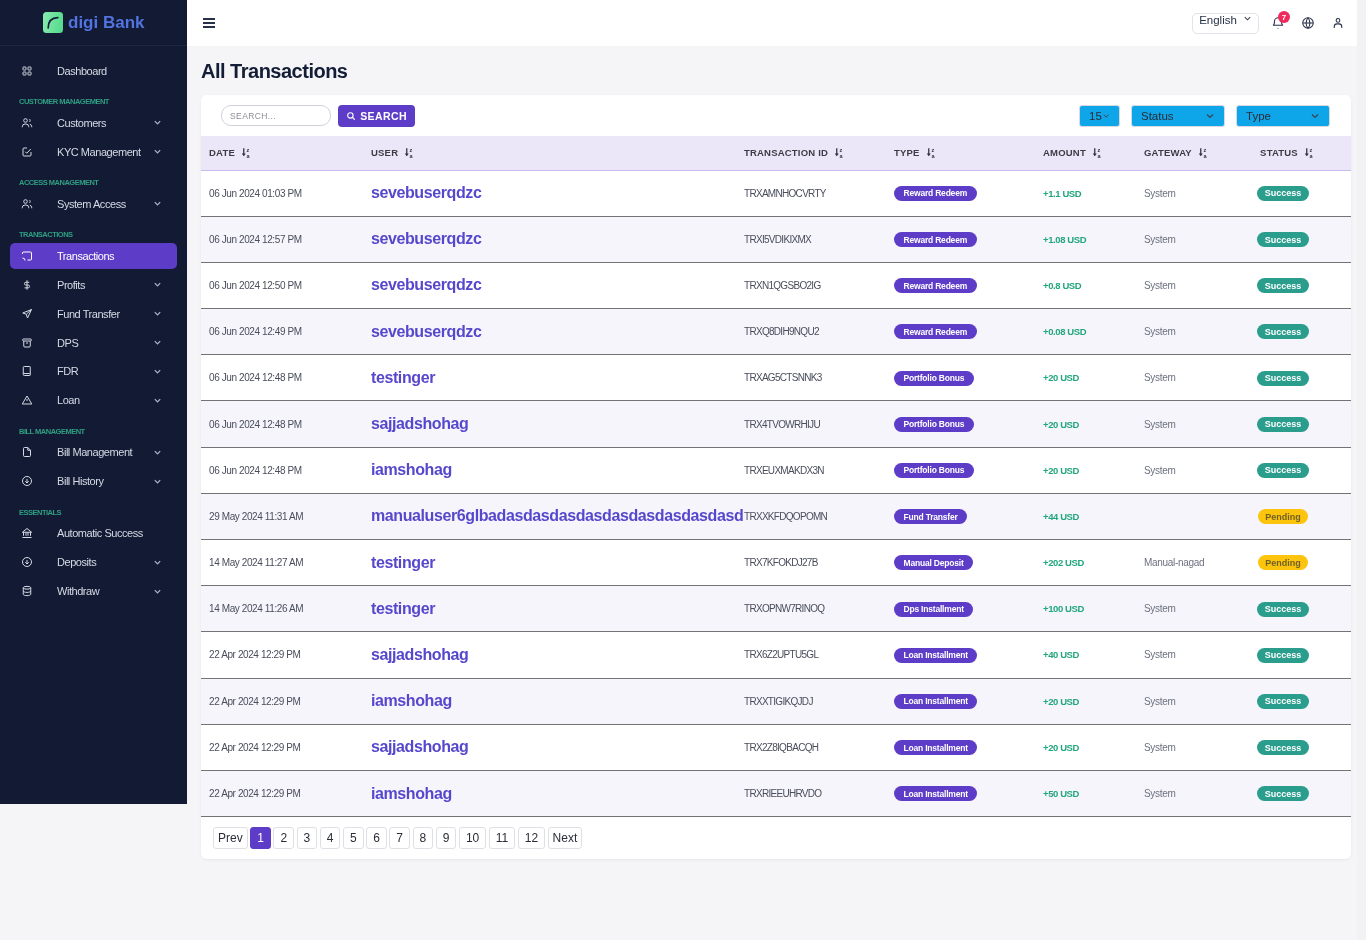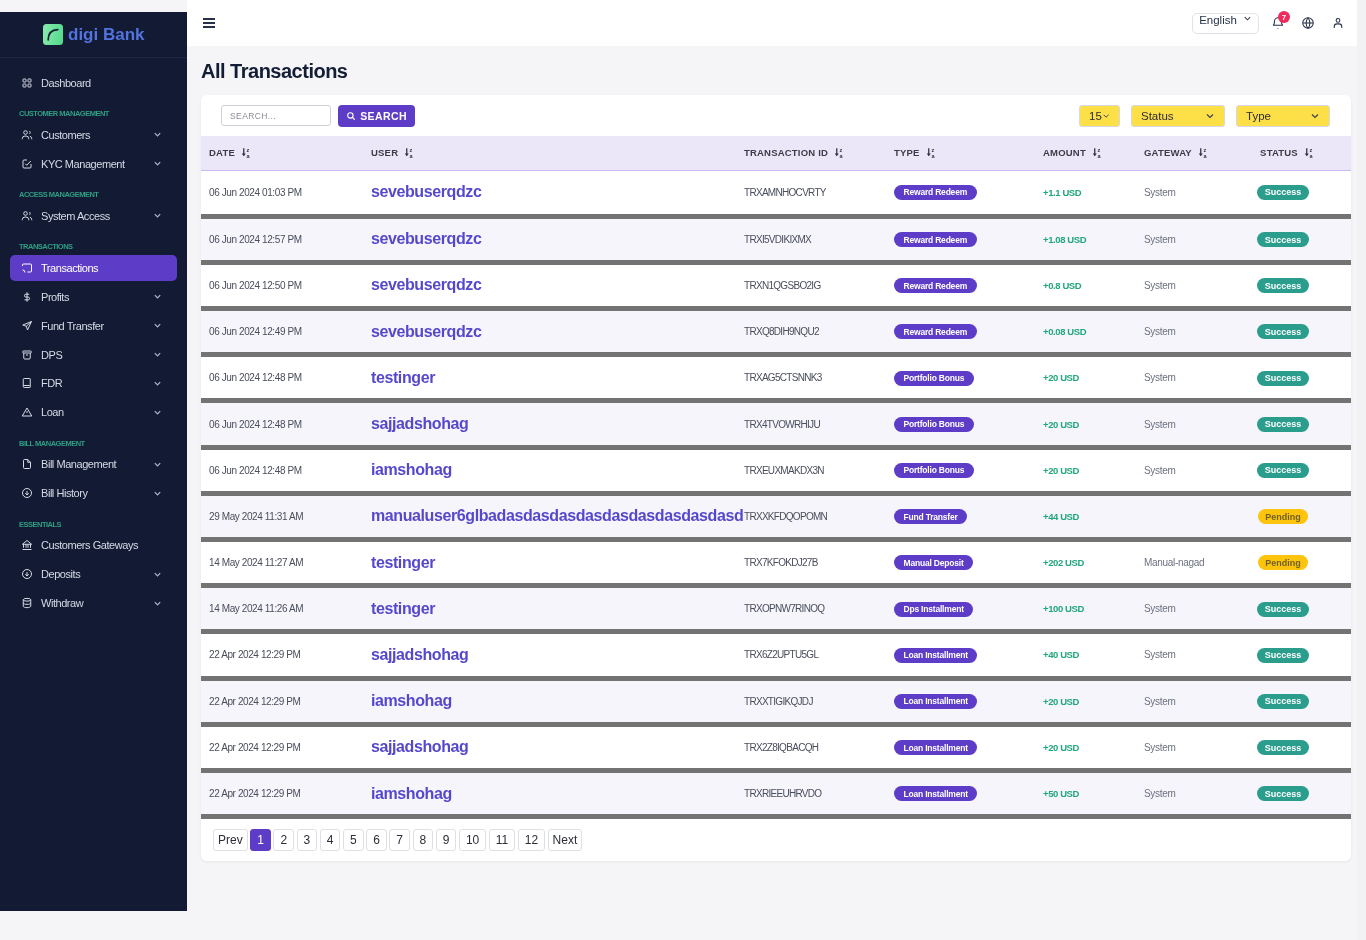--- a/index.html
+++ b/index.html
@@ -1,62 +1,62 @@
 <!DOCTYPE html>
 <html><head>
 <meta charset="utf-8">
 <style>
 * { margin:0; padding:0; box-sizing:border-box; }
 html,body { width:1366px; height:940px; overflow:hidden; }
 body { font-family:"Liberation Sans", sans-serif; background:#f5f5f7; position:relative; }
 
 
-#sidebar { position:absolute; left:0; top:12px; width:187px; height:899px; background:#121b33; }
+#sidebar { position:absolute; left:0; top:0; width:187px; height:804px; background:#121b33; }
 #logo { height:46px; display:flex; align-items:center; padding-left:43px; border-bottom:1px solid #1d2741; }
 #logo .sq { width:20px; height:21px; border-radius:3.5px; background:linear-gradient(100deg,#8ceab0 0%,#6fe39e 45%,#52d98c 100%); position:relative; }
 #logo .name { margin-left:5px; font-size:17px; font-weight:bold; color:#5273e0; letter-spacing:0; }
 #menu { padding-top:11.5px; }
 .mi { height:26px; margin:0 10px 2.8px; display:flex; align-items:center; padding:0 7px 0 11px; border-radius:5px; color:#d6dae6; font-size:11px; letter-spacing:-0.45px; white-space:nowrap; }
 .mi svg { width:12px; height:12px; margin-right:8px; flex:none; }
-.mi .lbl { flex:1; }
+.mi .lbl { flex:1;margin-left:16px; }
 .mi .chev { width:9px; height:9px; flex:none; }
 .mi.active { background:#5d3dc8; color:#fff; }
 .sec { margin:10.6px 10px 0; height:15.7px; line-height:15px; padding-left:9px; font-size:7.5px; font-weight:bold; letter-spacing:-0.5px; color:#2f9e83; white-space:nowrap; }
 
 
 #topbar { position:absolute; left:187px; top:0; width:1170px; height:46px; background:#fff; }
 #burger { position:absolute; left:16px; top:18px; width:12px; height:10px; }
 #burger div { height:1.6px; background:#273148; margin-bottom:2.4px; }
 #tr-right { position:absolute; right:12px; top:0; height:46px; display:flex; align-items:center; gap:16px; }
 #lang { width:67px; height:21px; margin-right:-4px; border:1px solid #e1e3ea; border-radius:5px; display:flex; align-items:flex-start; justify-content:center; gap:6px; font-size:11.5px; color:#273148; background:#fff; }
 .hic { position:relative; width:14px; height:14px; }
 .hic svg { width:14px; height:14px; display:block; }
 #bell-badge { position:absolute; top:-5px; right:-5px; min-width:12px; height:12px; border-radius:6px; background:#ef2a5d; color:#fff; font-size:8px; font-weight:bold; display:flex; align-items:center; justify-content:center; }
 
 
 #main { position:absolute; left:187px; top:46px; width:1179px; height:894px; background:#f5f5f7; }
 h1 { font-size:20px; letter-spacing:-0.5px; line-height:23px; font-weight:bold; color:#141d36; margin:14px 0 12px 14px; }
 #card { margin-left:14px; width:1150px; background:#fff; border-radius:6px; box-shadow:0 1px 3px rgba(20,25,50,0.06); overflow:hidden; }
 #filter { height:41px; display:flex; align-items:center; padding:0 21px 0 20px; }
-#searchbox { width:110px; height:21px; border:1px solid #cfd0dc; border-radius:3px; font-size:8.5px; color:#8c8c96; padding-left:8px; display:flex; align-items:center; letter-spacing:0.4px; }
+#searchbox { width:110px; height:21px; border:1px solid #cfd0dc; border-radius:10px; font-size:8.5px; color:#8c8c96; padding-left:8px; display:flex; align-items:center; letter-spacing:0.4px; }
 #searchbtn { margin-left:7px; width:77px; height:22px; background:#5d3dc8; border-radius:4px; color:#fff; font-size:10.5px; font-weight:bold; display:flex; align-items:center; justify-content:center; gap:4px; letter-spacing:0.4px; }
 #filter .spacer { flex:1; }
-.sel { height:22px; border:1px solid #d7d8e2; border-radius:3px; background:#fde047; display:flex; align-items:center; justify-content:space-between; font-size:11.5px; color:#2c2c36; padding:0 9px; }
+.sel { height:22px; border:1px solid #d7d8e2; border-radius:3px; background:#0ea5e9; display:flex; align-items:center; justify-content:space-between; font-size:11.5px; color:#2c2c36; padding:0 9px; }
 #sel15 { width:41px; margin-right:11px; }
 #selStatus { width:94px; margin-right:11px; }
 #selType { width:94px; }
 
 
 table { width:1150px; border-collapse:collapse; table-layout:fixed; }
 col.c1{width:162px} col.c2{width:373px} col.c3{width:150px} col.c4{width:149px} col.c5{width:101px} col.c6{width:79px} col.c7{width:136px}
 thead tr { background:#ece7f8; height:34px; }
 th { font-size:9.5px; color:#3c3c46; text-align:left; padding-left:8px; letter-spacing:0.2px; border-bottom:1px solid #c8baec; }
 th .thw { display:flex; align-items:flex-end; gap:5px; }
 th.cst .thw { justify-content:center; }
-tbody tr { height:46.2px; border-bottom:5px solid #737373; }
+tbody tr { height:46.2px; border-bottom:1px solid #737373; }
 tbody tr:nth-child(even) { background:#f6f5fb; }
 td { padding-left:8px; }
 td.dt { font-size:10px; letter-spacing:-0.4px; color:#4a4e5c; }
 td.usr { font-size:16px; letter-spacing:-0.4px; color:#5648cc; font-weight:bold; }
 td.trx { font-size:10px; letter-spacing:-0.7px; color:#4a4e5c; }
 td.st { text-align:center; padding-left:0; }
 .badge { display:inline-block; position:relative; top:-1.5px; background:#5d3dc8; color:#fff; font-size:8.5px; font-weight:bold; padding:2.5px 9.5px; border-radius:8px; letter-spacing:-0.2px; }
 td.amt { font-size:9.5px; letter-spacing:-0.4px; color:#21a67d; font-weight:bold; }
 td.gw { font-size:10px; letter-spacing:-0.3px; color:#6d7280; white-space:nowrap; }
 .pill { display:inline-block; position:relative; top:-1.5px; min-width:36px; color:#fff; font-size:9px; font-weight:bold; padding:2.5px 7.5px; border-radius:8px; }
@@ -211,21 +211,21 @@
           <path d="M2 3.5 L5 6.5 L8 3.5"></path>
         </svg>
       </div>
     <div class="sec">ESSENTIALS</div>
     <div class="mi">
         <svg viewBox="0 0 24 24" fill="none" stroke="#d6dae6" stroke-width="2">
           <path d="M3 21h18"></path>
           <path d="M5 17.5v-7M10 17.5v-7M14 17.5v-7M19 17.5v-7"></path>
           <path d="M2.8 10.5 12 3l9.2 7.5z"></path>
         </svg>
-        <span class="lbl">Customers Gateways</span>
+        <span class="lbl">Automatic Success</span>
       </div>
     <div class="mi">
         <svg viewBox="0 0 24 24" fill="none" stroke="#d6dae6" stroke-width="2">
           <circle cx="12" cy="12" r="9"></circle>
           <path d="M12 8v8"></path>
           <path d="M8.5 12.5 12 16l3.5-3.5"></path>
         </svg>
         <span class="lbl">Deposits</span>
         <svg class="chev" viewBox="0 0 10 10" fill="none" stroke="#aeb4c4" stroke-width="1.4">
           <path d="M2 3.5 L5 6.5 L8 3.5"></path>

